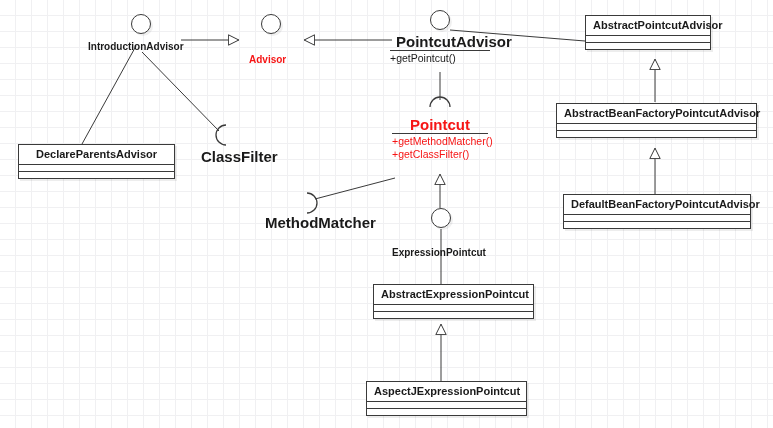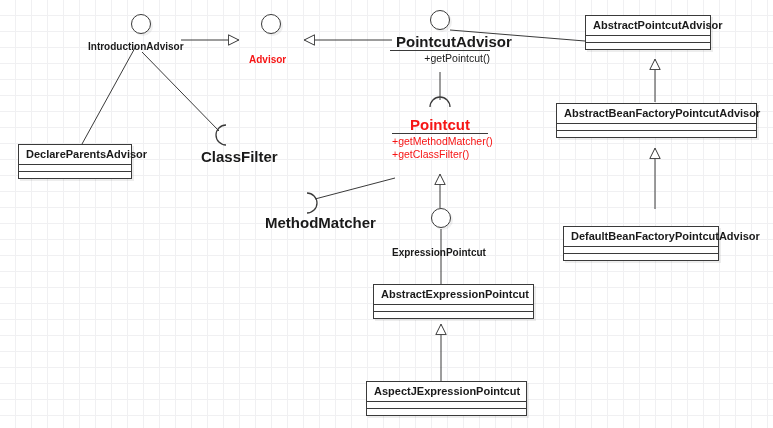--- a/index.html
+++ b/index.html
@@ -151,56 +151,56 @@
   <div class="lolli" style="left:0;top:0;">
     <div class="ring" style="left:431px;top:208px;"></div>
     <div class="lbl" style="left:392px;top:246px;">ExpressionPointcut</div>
   </div>
 
   <div class="lolli" style="left:0;top:0;">
     <div class="ring" style="left:430px;top:10px;"></div>
   </div>
   <div class="iface" style="left:390px;top:35px;width:100px;">
     <span class="iname">PointcutAdvisor</span>
-    <span class="ops" style="text-align:right;">
+    <span class="ops" style="text-align:left;">
       <span class="op">+getPointcut()</span>
     </span>
   </div>
 
   <div class="iface" style="left:392px;top:118px;width:96px;">
     <span class="iname red">Pointcut</span>
     <span class="ops red">
       <span class="op">+getMethodMatcher()</span>
       <span class="op">+getClassFilter()</span>
     </span>
   </div>
 
   <div class="plainlabel" style="left:201px;top:150px;">ClassFilter</div>
 
   <div class="plainlabel" style="left:265px;top:216px;">MethodMatcher</div>
 
-  <div class="cbox" style="left:18px;top:144px;width:114px;">
+  <div class="cbox" style="left:18px;top:144px;width:157px;">
     <div class="title">DeclareParentsAdvisor</div>
     <div class="comp"></div>
     <div class="comp last"></div>
   </div>
 
   <div class="cbox" style="left:585px;top:15px;width:126px;">
     <div class="title">AbstractPointcutAdvisor</div>
     <div class="comp"></div>
     <div class="comp last"></div>
   </div>
 
   <div class="cbox" style="left:556px;top:103px;width:201px;">
     <div class="title">AbstractBeanFactoryPointcutAdvisor</div>
     <div class="comp"></div>
     <div class="comp last"></div>
   </div>
 
-  <div class="cbox" style="left:563px;top:226px;width:156px;">
+  <div class="cbox" style="left:563px;top:194px;width:188px;">
     <div class="title">DefaultBeanFactoryPointcutAdvisor</div>
     <div class="comp"></div>
     <div class="comp last"></div>
   </div>
 
   <div class="cbox" style="left:366px;top:284px;width:161px;margin-left:7px;">
     <div class="title">AbstractExpressionPointcut</div>
     <div class="comp"></div>
     <div class="comp last"></div>
   </div>

